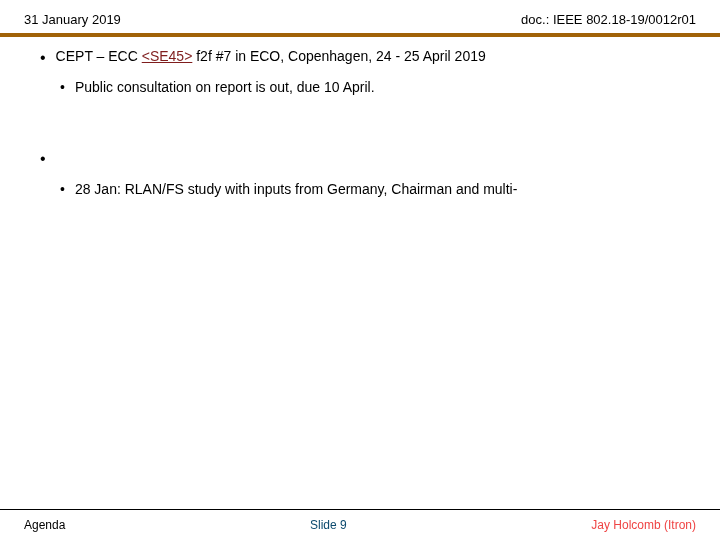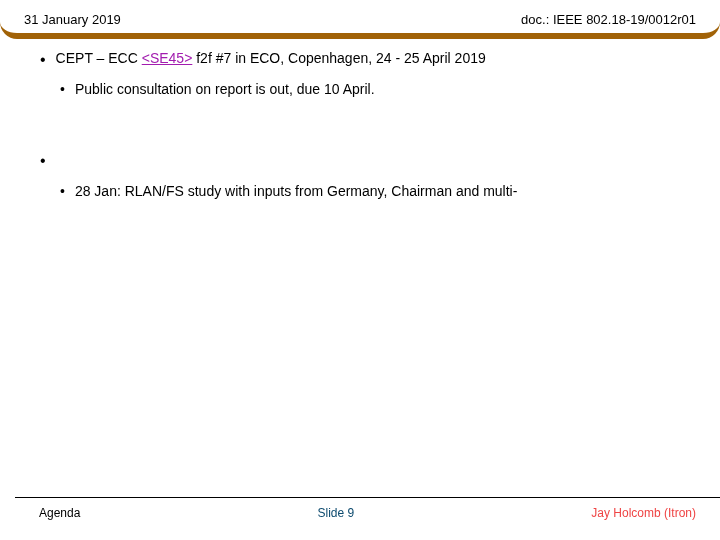--- a/index.html
+++ b/index.html
@@ -24,22 +24,21 @@
       height: 540px;
       padding: 0;
       position: relative;
     }
 
     .header {
       display: flex;
       justify-content: space-between;
       align-items: flex-end;
       padding: 12px 24px 6px 24px;
-      border-bottom: 6px solid #a16207;
-      border-radius: 17px;
+      border-bottom: 4px solid #a16207;
     }
 
     .header-date {
       font-size: 13px;
       font-weight: normal;
     }
 
     .header-doc {
       font-size: 13px;
       font-weight: normal;
@@ -79,21 +78,21 @@
       line-height: 1.4;
       flex-shrink: 0;
     }
 
     .bullet-text {
       font-size: 14px;
       line-height: 1.4;
     }
 
     .bullet-text a {
-      color: #a21caf;
+      color: #7f1d1d;
       text-decoration: underline;
     }
 
     .sub-bullet {
       display: flex;
       align-items: flex-start;
       margin-top: 6px;
       margin-left: 20px;
     }
 
@@ -112,29 +111,28 @@
     .spacer {
       height: 30px;
     }
 
     .second-bullet-section {
       padding: 10px 40px 10px 40px;
     }
 
     .footer {
       position: absolute;
-      bottom: 12px;
+      bottom: 0;
       left: 0;
       right: 0;
       display: flex;
       justify-content: space-between;
       align-items: center;
       padding: 8px 24px;
       border-top: 1px solid #000000;
-      margin-left: 15px;
     }
 
     .footer-left {
       font-size: 12px;
       color: #000000;
     }
 
     .footer-center {
       font-size: 12px;
       color: #0c4a6e;

